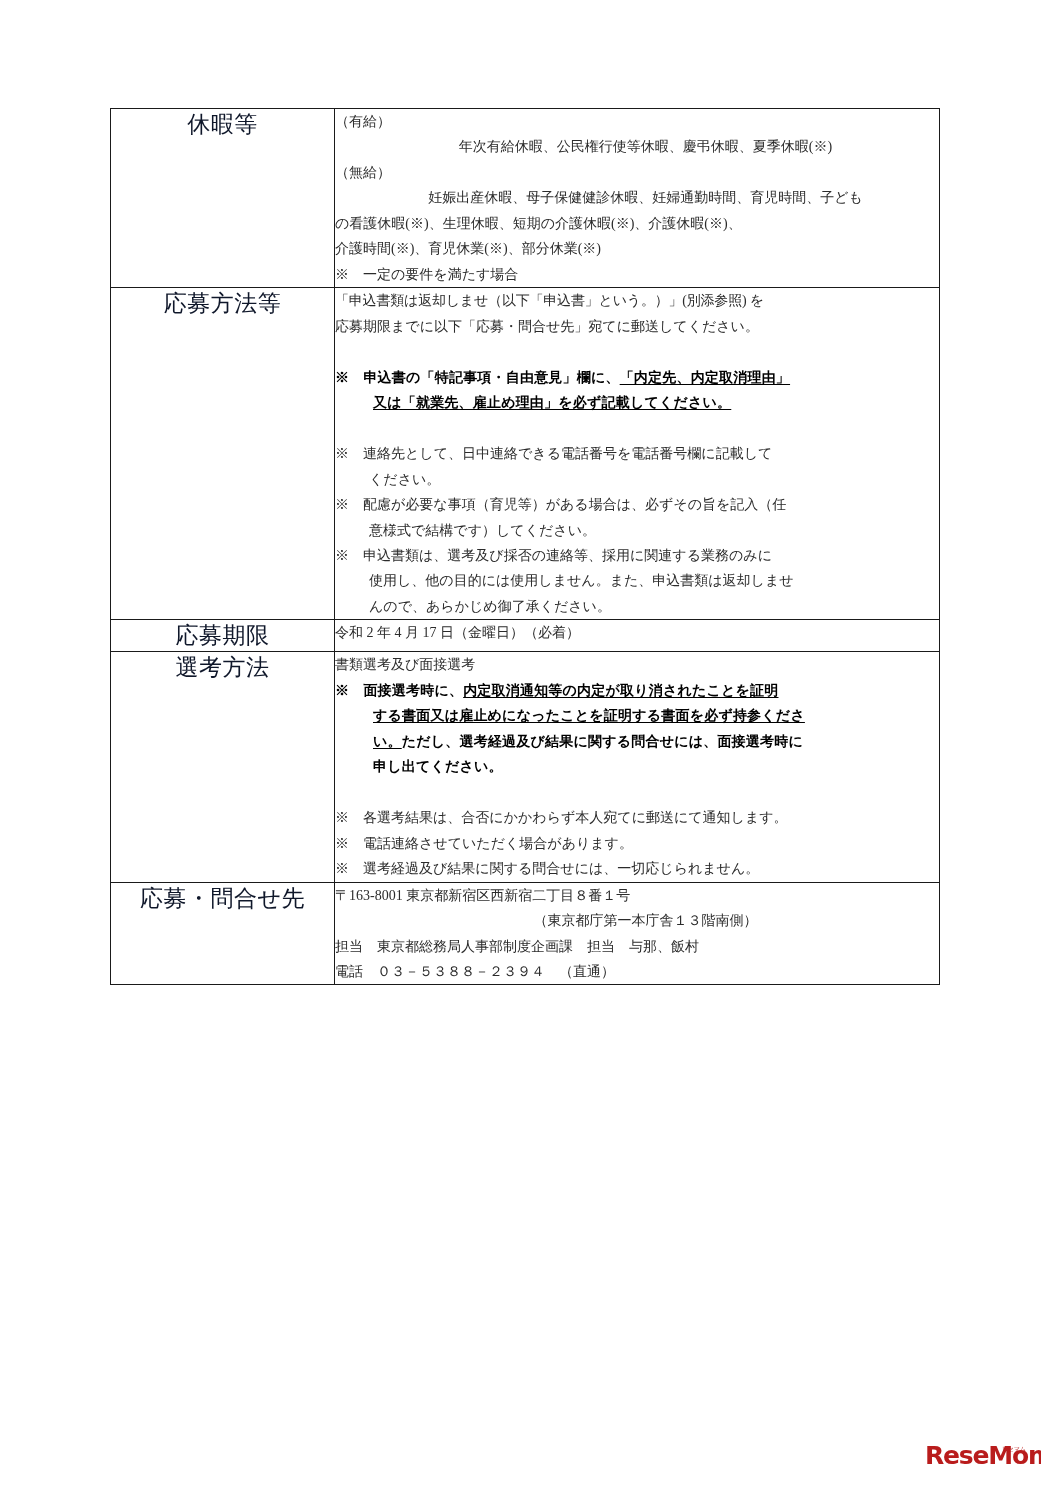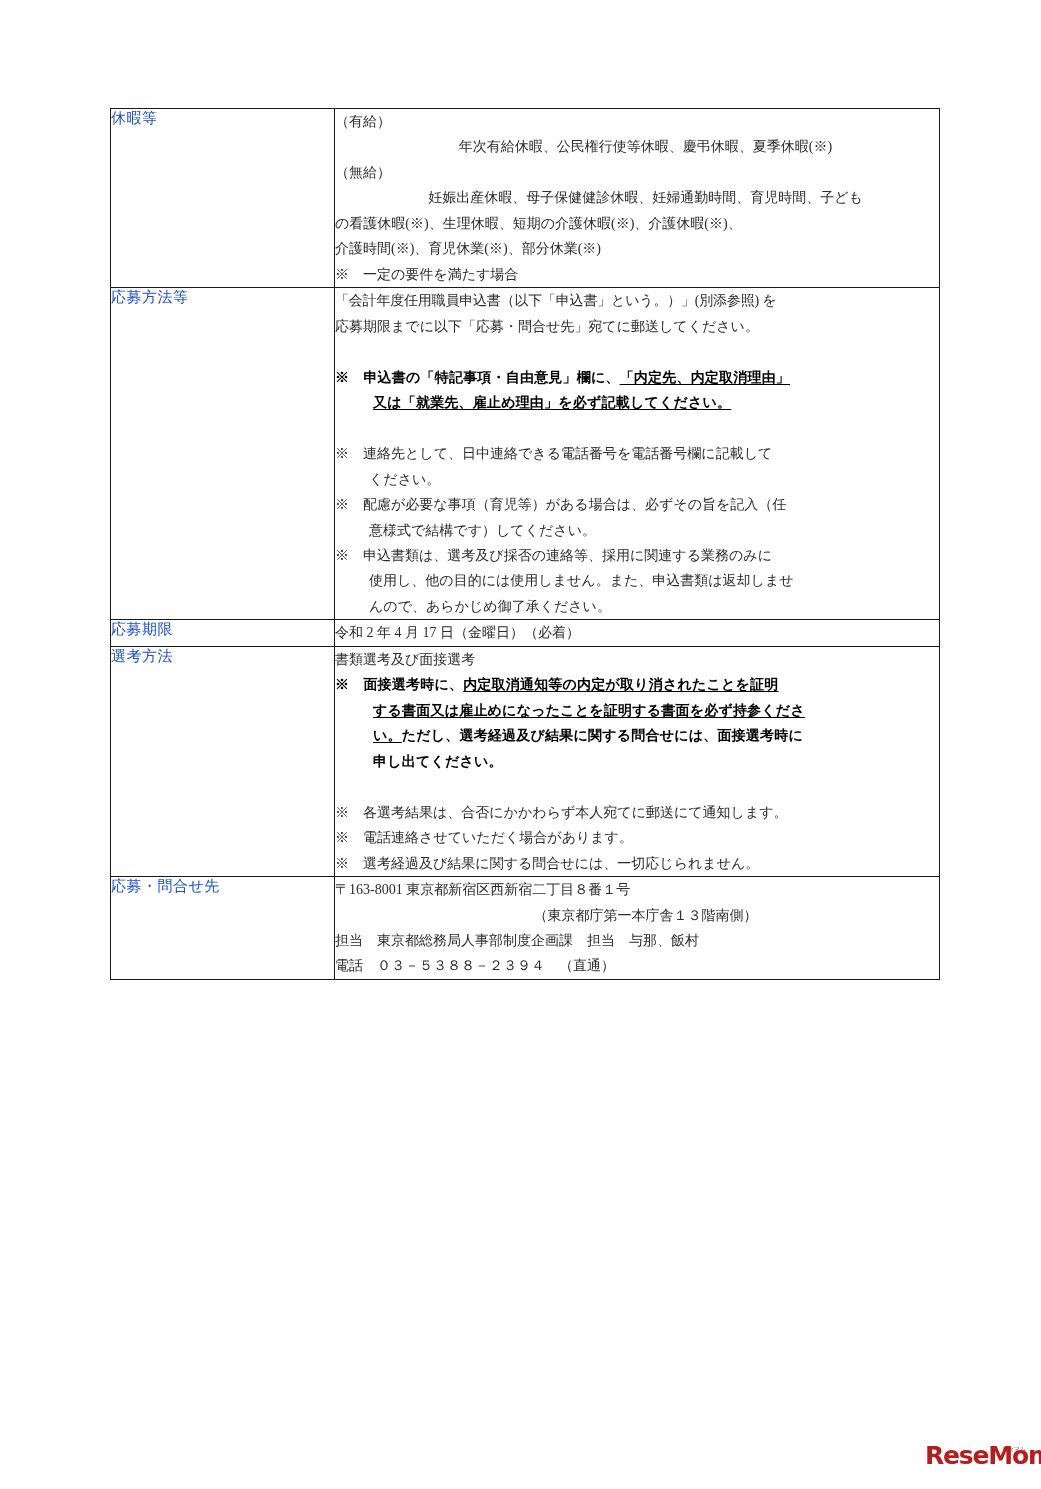--- a/index.html
+++ b/index.html
@@ -32,23 +32,24 @@
   }
   table.doc-table td {
     border: 1px solid #1a1a1a;
     padding: 0;
     vertical-align: top;
   }
   td.label-cell {
     width: 223px;
     vertical-align: middle;
     padding-left: 16px;
-    font-size: 15px;
+    font-size: 23px;
     letter-spacing: 0.5px;
-    color: #1d4ed8;
+    color: #0f172a;
+    text-align: center;
   }
   td.content-cell {
     width: 604px;
     padding: 7px 10px 8px 9px;
     font-size: 14px;
     line-height: 1.82;
     color: #2b2b2b;
   }
   .ln {
     white-space: normal;
@@ -114,21 +115,21 @@
           <div class="ln">介護時間(※)、育児休業(※)、部分休業(※)</div>
           <div class="ln">※　一定の要件を満たす場合</div>
         </td>
       </tr>
 
 
 
       <tr>
         <td class="label-cell">応募方法等</td>
         <td class="content-cell">
-          <div class="ln tight">「会計年度任用職員申込書（以下「申込書」という。）」(別添参照) を</div>
+          <div class="ln tight">「申込書類は返却しませ（以下「申込書」という。）」(別添参照) を</div>
           <div class="ln">応募期限までに以下「応募・問合せ先」宛てに郵送してください。</div>
           <div class="blank">&nbsp;</div>
           <div class="strong-note"><span>※　申込書の「特記事項・自由意見」欄に、</span><span class="u">「内定先、内定取消理由」</span></div>
           <div class="strong-note" style="padding-left:38px;text-indent:0;"><span class="u">又は「就業先、雇止め理由」を必ず記載してください。</span></div>
           <div class="blank">&nbsp;</div>
           <div class="hang">※　連絡先として、日中連絡できる電話番号を電話番号欄に記載して</div>
           <div class="ind2">ください。</div>
           <div class="hang">※　配慮が必要な事項（育児等）がある場合は、必ずその旨を記入（任</div>
           <div class="ind2">意様式で結構です）してください。</div>
           <div class="hang">※　申込書類は、選考及び採否の連絡等、採用に関連する業務のみに</div>

